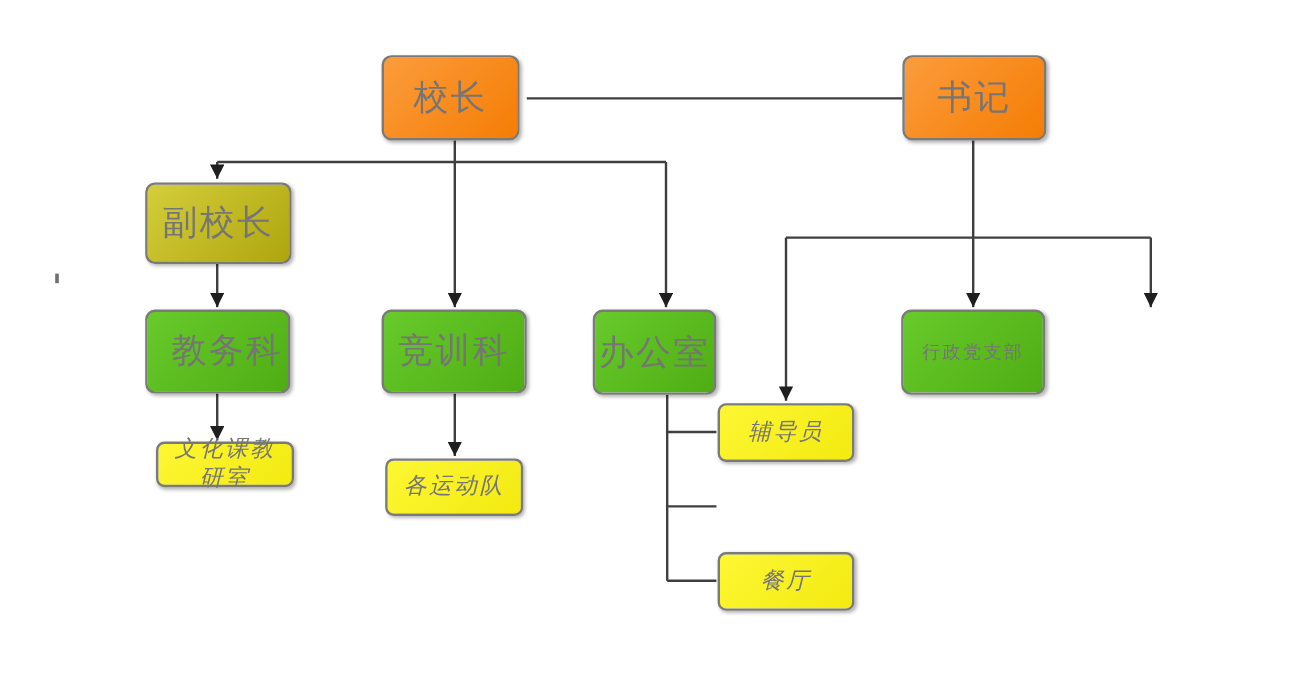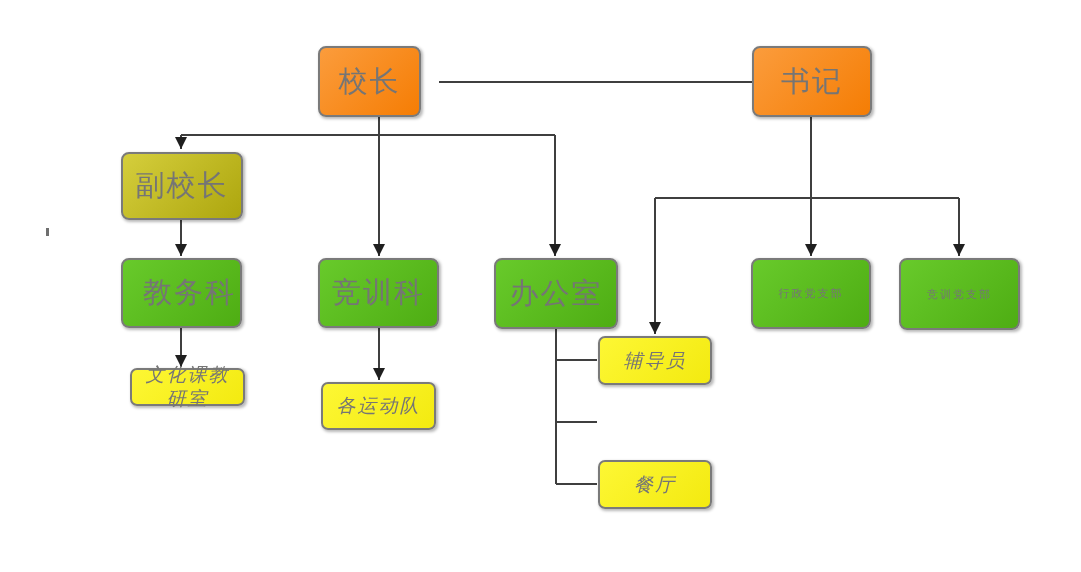--- a/index.html
+++ b/index.html
@@ -22,21 +22,21 @@
     text-align:center;
     white-space:pre-line;
     box-shadow:1.5px 1.5px 3px rgba(0,0,0,0.28);
     letter-spacing:2px;
   }
   .orange { background:linear-gradient(135deg,#fb9c3c 0%,#f57d04 100%); }
   .olive  { background:linear-gradient(135deg,#d5ce3c 0%,#ada60e 100%); }
   .green  { background:linear-gradient(135deg,#68ca2b 0%,#4ead13 100%); }
   .yellow { background:linear-gradient(135deg,#fdf734 0%,#f3ea10 100%); border-radius:7px;font-style:italic; }
   .big   { font-size:29px; }
-  .mid   { font-size:11px; letter-spacing:2px; }
+  .mid   { font-size:15px; letter-spacing:2px; }
   .small { font-size:19px; line-height:24px; }
   .stray {
     position:absolute; left:46px; top:228px;
     width:3px; height:8px; background:#6f6f6f;
   }
 </style>
 </head>
 <body>
 
 <div class="canvas">
@@ -66,51 +66,48 @@
     <line class="edge" x1="655" y1="198" x2="655" y2="334" marker-end="url(#arw)"></line>
     <line class="edge" x1="811" y1="198" x2="811" y2="256" marker-end="url(#arw)"></line>
     <line class="edge" x1="959" y1="198" x2="959" y2="256" marker-end="url(#arw)"></line>
 
     <line class="edge" x1="556" y1="329" x2="556" y2="484"></line>
     <line class="edge" x1="556" y1="360" x2="597" y2="360"></line>
     <line class="edge" x1="556" y1="422" x2="597" y2="422"></line>
     <line class="edge" x1="556" y1="484" x2="597" y2="484"></line>
   </svg>
 
-  <div class="node orange big" style="left:318px; top:46px;  width:103px; height:71px;">
+  <div class="node orange big" style="left:318px; top:46px;  width:115px; height:71px;">
     <span>校长</span>
   </div>
 
   <div class="node orange big" style="left:752px; top:46px;  width:120px; height:71px;">
     <span>书记</span>
   </div>
 
   <div class="node olive big" style="left:121px; top:152px; width:122px; height:68px;">
     <span>副校长</span>
   </div>
 
   <div class="node green big" style="left:121px; top:258px; width:121px; height:70px;padding-left:16px;">
     <span>教务科</span>
   </div>
 
   <div class="node green big" style="left:318px; top:258px; width:121px; height:70px;">
     <span>竞训科</span>
   </div>
 
-  <div class="node green big" style="left:494px; top:258px; width:124px; height:71px;">
+  <div class="node green big" style="left:494px; top:258px; width:103px; height:71px;">
     <span>办公室</span>
   </div>
 
   <div class="node green mid" style="left:751px; top:258px; width:120px; height:71px;">
     <span>行政党支部</span>
   </div>
 
-  <div class="node green mid" style="left:899px; top:258px; width:121px; height:72px;">
-    <span>竞训党支部</span>
-  </div>
 
   <div class="node yellow small" style="left:130px; top:368px; width:115px; height:38px;">
     <span>文化课教
 研室</span>
   </div>
 
   <div class="node yellow small" style="left:321px; top:382px; width:115px; height:48px;">
     <span>各运动队</span>
   </div>
 

